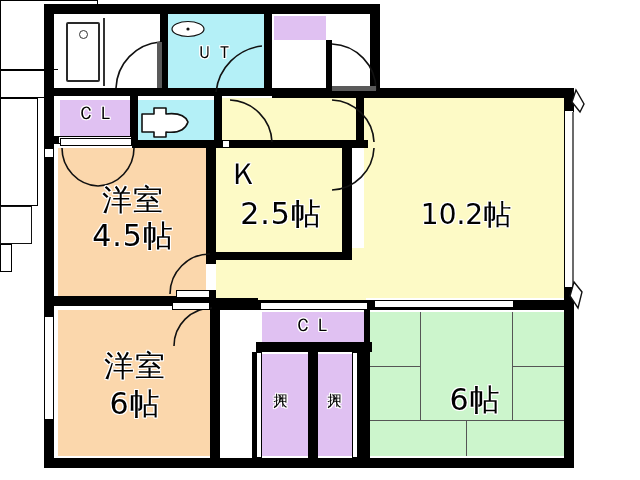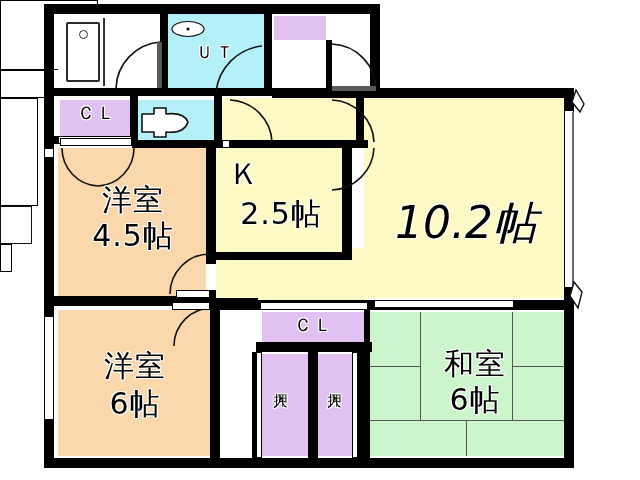--- a/index.html
+++ b/index.html
@@ -232,26 +232,25 @@
 
 
   <div class="lbl" style="left:62px;top:104px;width:70px;font-size:18px;letter-spacing:2px;">ＣＬ</div>
 
   <div class="lbl big" style="left:76px;top:184px;width:114px;">洋室</div>
   <div class="lbl big" style="left:66px;top:220px;width:134px;">4.5帖</div>
 
   <div class="lbl" style="left:224px;top:158px;width:40px;font-size:30px;">Ｋ</div>
   <div class="lbl big" style="left:218px;top:198px;width:126px;">2.5帖</div>
 
-  <div class="lbl" style="left:388px;top:200px;width:156px;font-size:44px;font-style:italic;">10.2帖</div>
+  <div class="lbl" style="left:388px;top:200px;width:156px;font-size:28px;">10.2帖</div>
 
   <div class="lbl big" style="left:78px;top:350px;width:114px;">洋室</div>
   <div class="lbl big" style="left:80px;top:388px;width:110px;">6帖</div>
 
   <div class="lbl" style="left:266px;top:316px;width:96px;font-size:18px;letter-spacing:2px;">ＣＬ</div>
 
   <div class="lbl vert xs" style="left:272px;top:382px;width:16px;">押入</div>
   <div class="lbl vert xs" style="left:326px;top:382px;width:16px;">押入</div>
 
-  <div class="lbl big" style="left:420px;top:348px;width:110px;">和室</div>
   <div class="lbl big" style="left:422px;top:384px;width:106px;">6帖</div>
 
 </div>
 
 </body></html>

